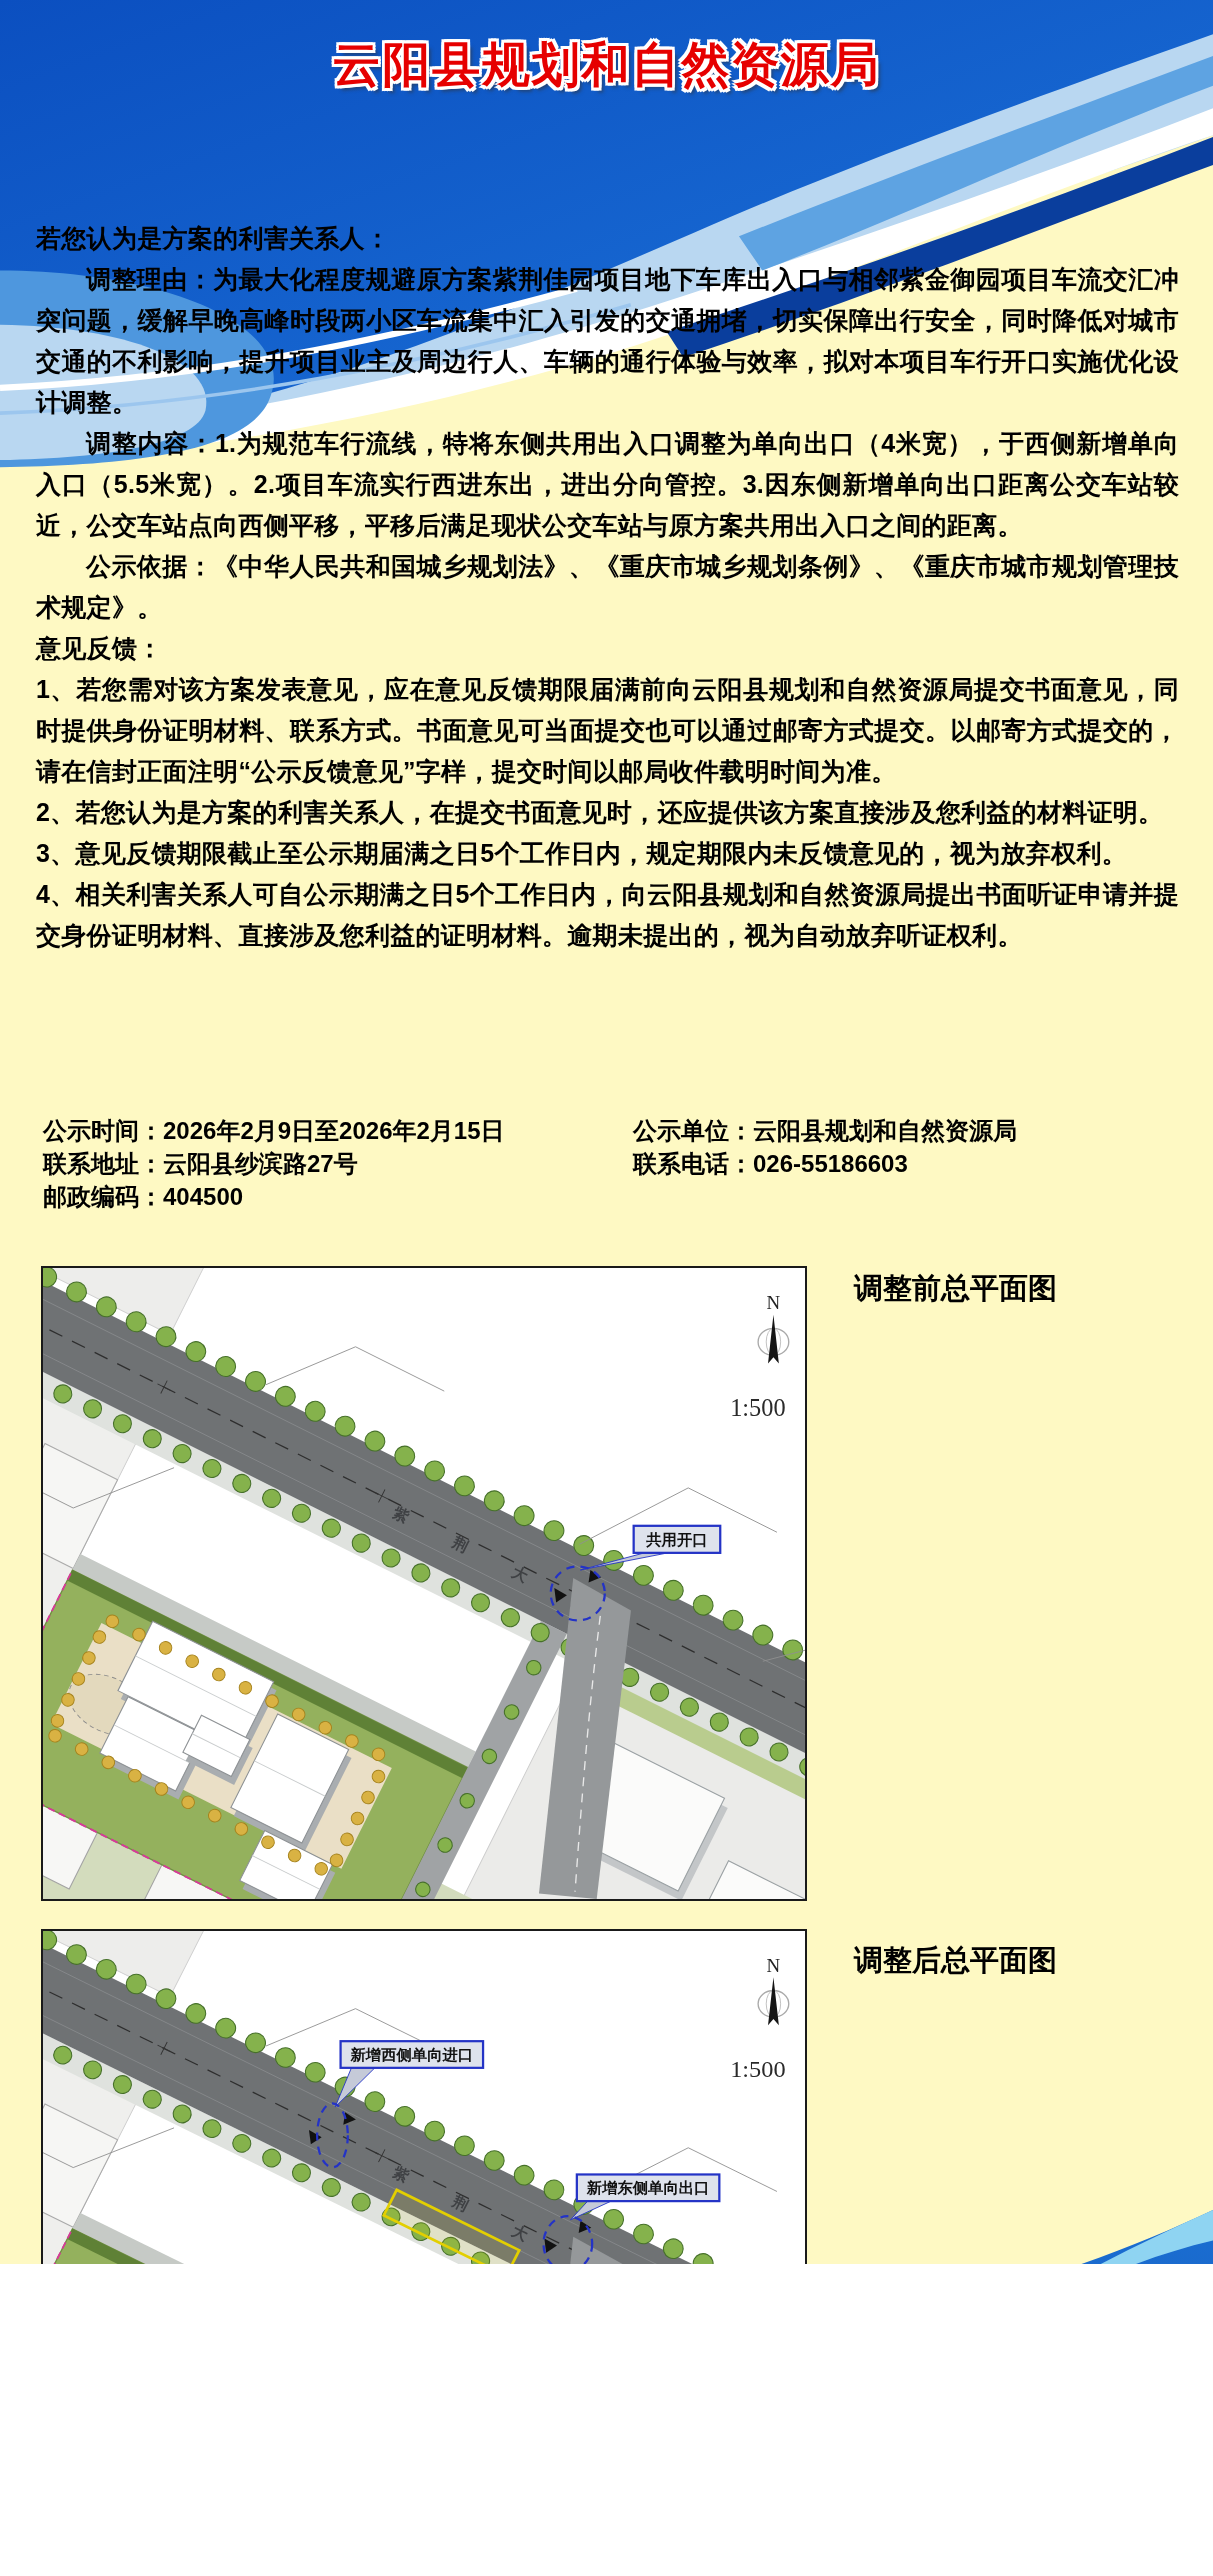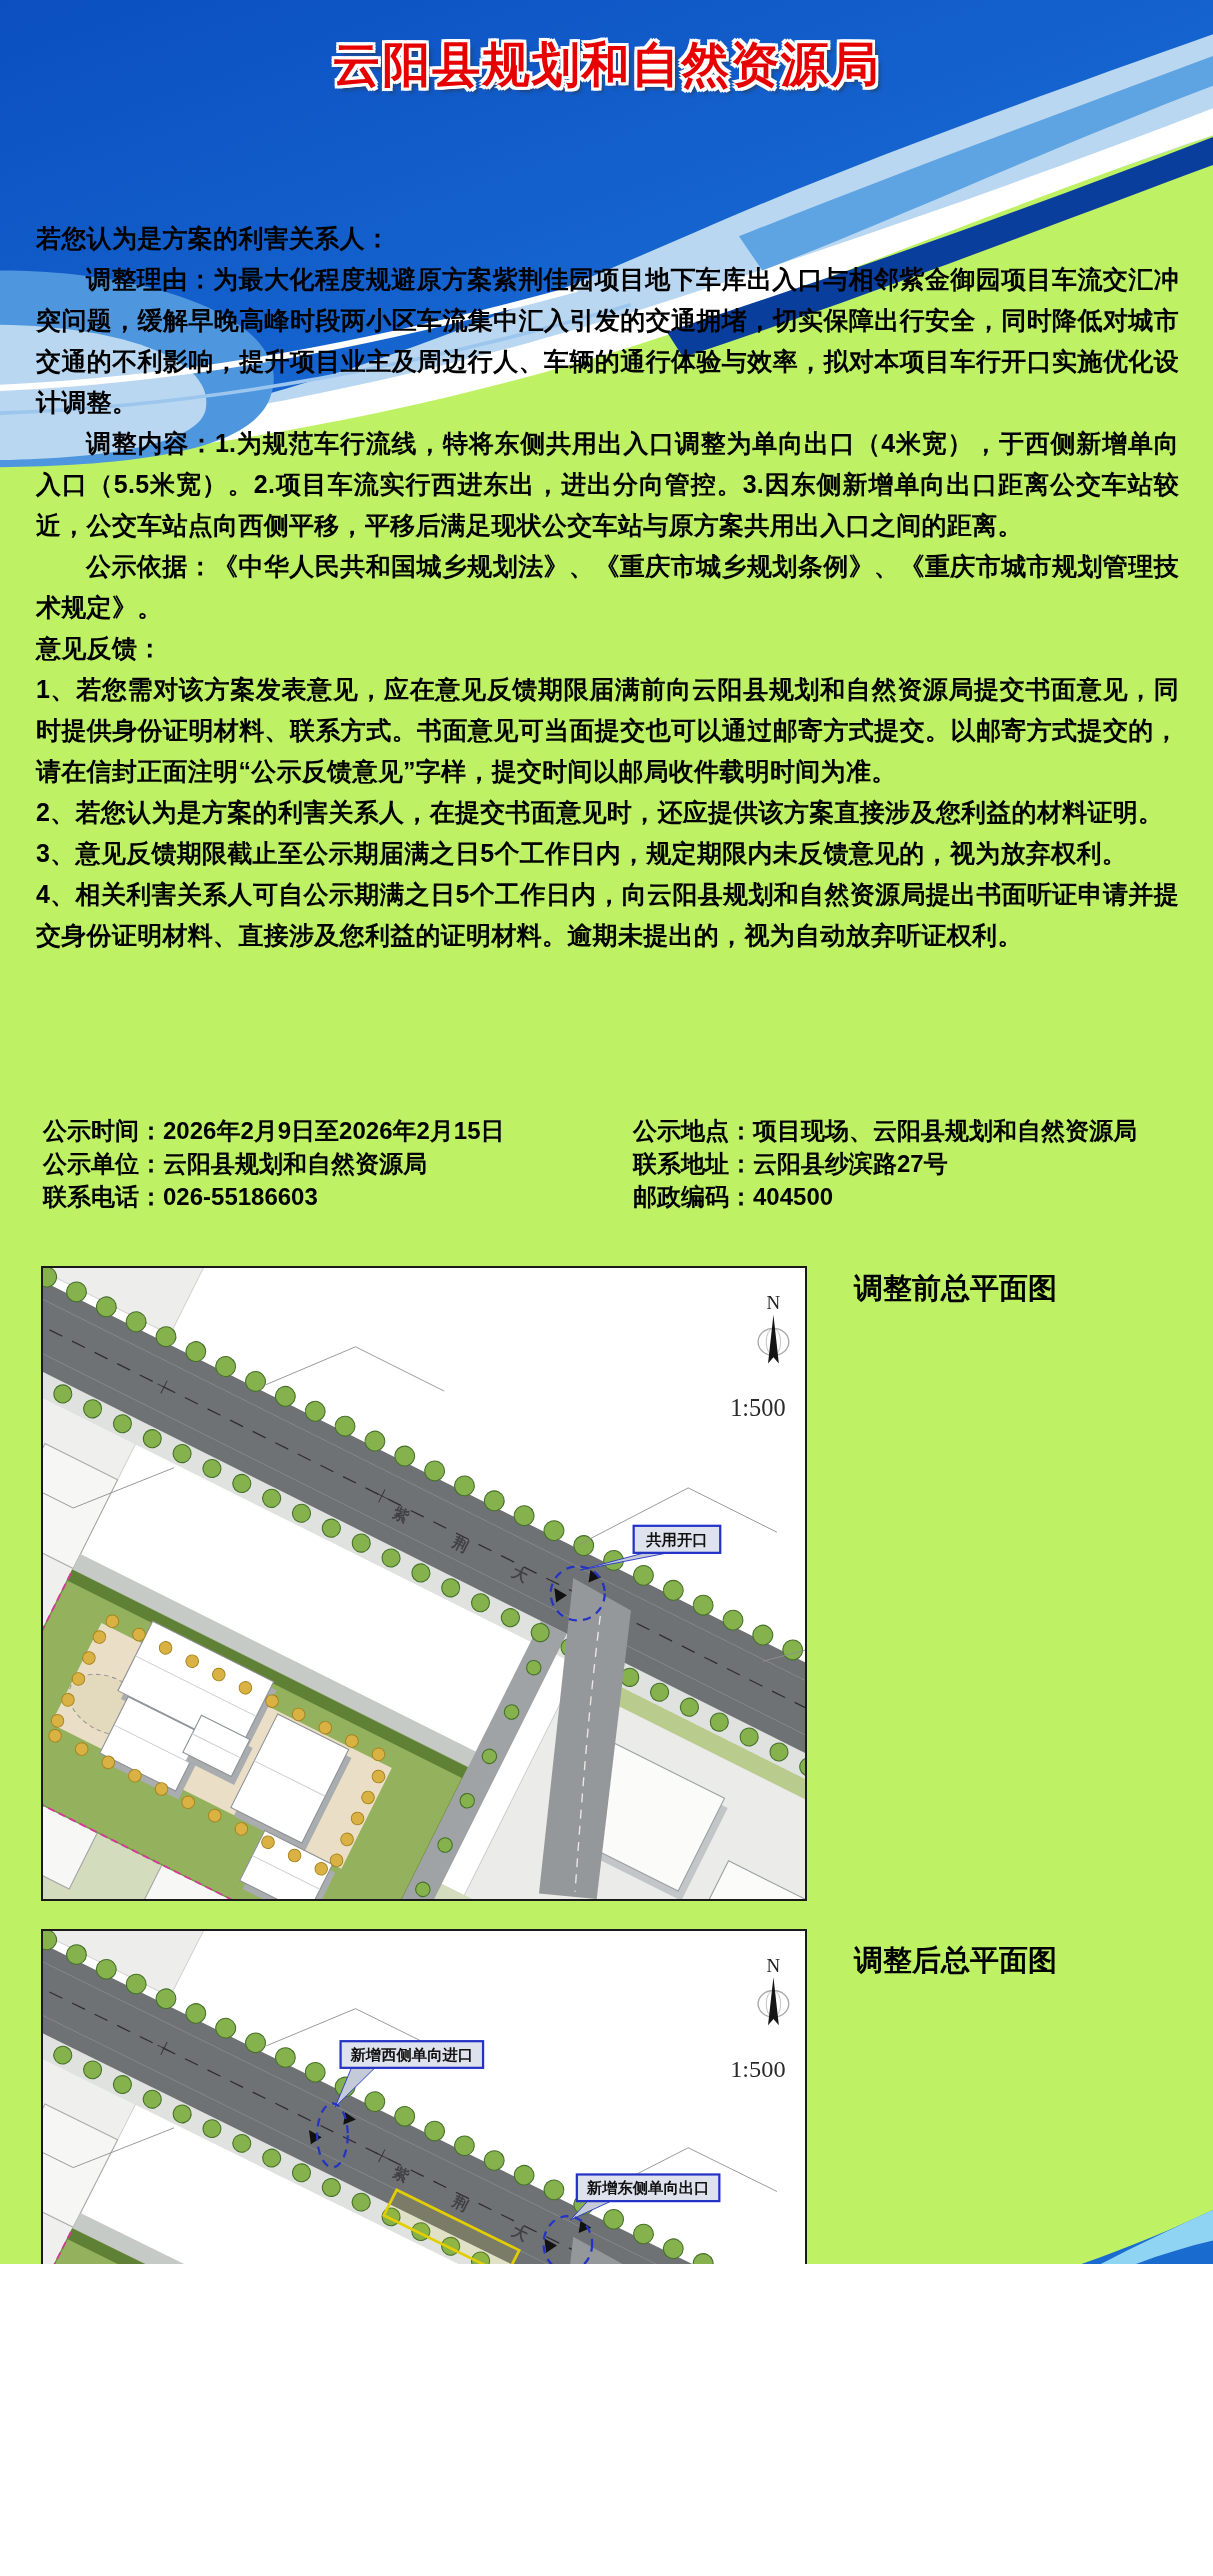--- a/index.html
+++ b/index.html
@@ -1,16 +1,16 @@
 <!DOCTYPE html>
 <html style="font-size:14.4px"><head>
 <meta charset="utf-8">
 <style>
   html,body{margin:0;padding:0;background:#ffffff;}
-  .page{position:relative;width:1213px;height:2264px;background:#bef264;overflow:hidden;
+  .page{position:relative;width:1213px;height:2264px;background:#fef9c3;overflow:hidden;
         font-family:"Liberation Sans",sans-serif;}
   svg{display:block;}
   
   .header-art{position:absolute;left:0;top:0;width:1213px;height:469px;z-index:1;}
   .header-titles{position:absolute;left:0;top:0;width:1213px;z-index:3;text-align:center;}
   .h-line{font-weight:900;color:#e60000;letter-spacing:1.8px;line-height:1.0;
       text-shadow:-2.7px -2.7px 0 #fff,2.7px -2.7px 0 #fff,-2.7px 2.7px 0 #fff,2.7px 2.7px 0 #fff,
                   0 -2.7px 0 #fff,0 2.7px 0 #fff,-2.7px 0 0 #fff,2.7px 0 0 #fff,
                   4.5px 5.4px 3.6px rgba(50,50,50,.55);}
   .h-line1{margin-top:41px;font-size:48px;}
@@ -71,21 +71,20 @@
       <p class="ind">公示依据：《中华人民共和国城乡规划法》、《重庆市城乡规划条例》、《重庆市城市规划管理技术规定》。</p>
       <p>意见反馈：</p>
       <p>1、若您需对该方案发表意见，应在意见反馈期限届满前向云阳县规划和自然资源局提交书面意见，同时提供身份证明材料、联系方式。书面意见可当面提交也可以通过邮寄方式提交。以邮寄方式提交的，请在信封正面注明“公示反馈意见”字样，提交时间以邮局收件载明时间为准。</p>
       <p>2、若您认为是方案的利害关系人，在提交书面意见时，还应提供该方案直接涉及您利益的材料证明。</p>
       <p>3、意见反馈期限截止至公示期届满之日5个工作日内，规定期限内未反馈意见的，视为放弃权利。</p>
       <p>4、相关利害关系人可自公示期满之日5个工作日内，向云阳县规划和自然资源局提出书面听证申请并提交身份证明材料、直接涉及您利益的证明材料。逾期未提出的，视为自动放弃听证权利。</p>
     </div>
 
   <div class="info" id="info-grid">
       <div class="cell"><span>公示时间：</span><span>2026年2月9日至2026年2月15日</span></div>
-      <div class="cell"><span>公示地点：</span><span>项目现场、云阳县规划和自然资源局</span></div>
       <div class="cell"><span>公示单位：</span><span>云阳县规划和自然资源局</span></div>
       <div class="cell"><span>联系地址：</span><span>云阳县纱滨路27号</span></div>
       <div class="cell"><span>联系电话：</span><span>026-55186603</span></div>
       <div class="cell"><span>邮政编码：</span><span>404500</span></div>
     </div>
 
   <div class="plan-box" id="plan-0">
       <svg viewBox="0 0 845 700" width="100%" height="100%" preserveAspectRatio="none">
         <rect x="0" y="0" width="845" height="700" fill="#ffffff"></rect>
         <g transform="rotate(26.57,0,65)">

